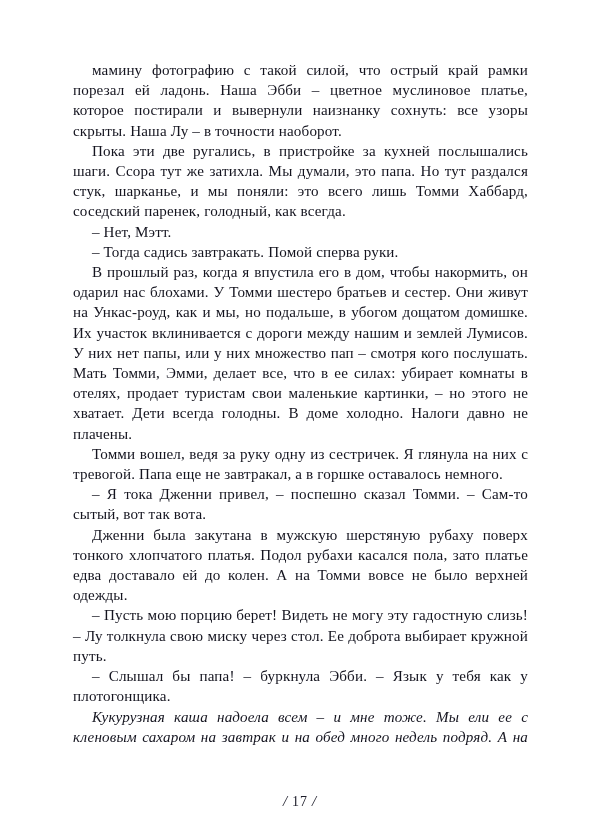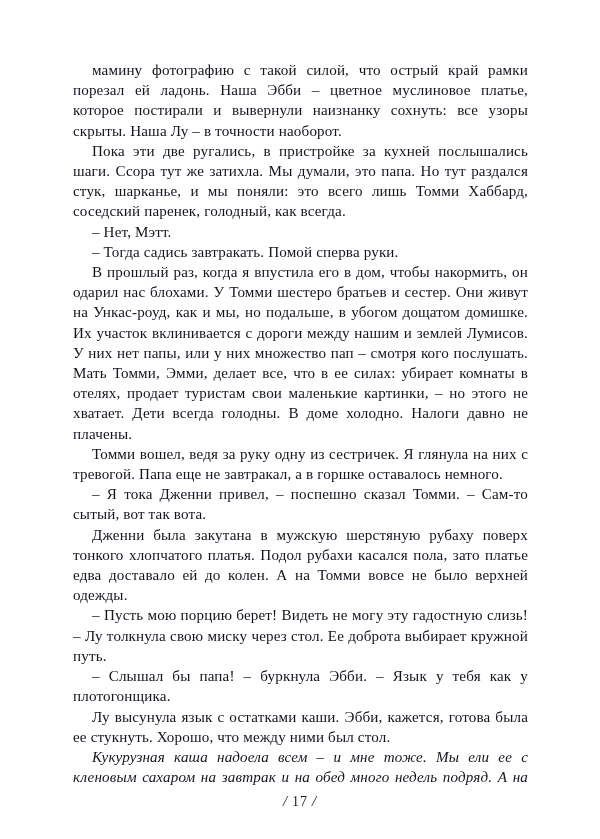--- a/index.html
+++ b/index.html
@@ -88,21 +88,20 @@
 
     <p class="para dialogue">– Я тока Дженни привел, – поспешно сказал Томми. – Сам-то сытый, вот так вота.</p>
 
     <p class="para">Дженни была закутана в мужскую шерстяную рубаху поверх тонкого хлопчатого платья. Подол рубахи касался пола, зато платье едва доставало ей до колен. А на Томми вовсе не было верхней одежды.</p>
 
 
     <p class="para dialogue">– Пусть мою порцию берет! Видеть не могу эту гадостную слизь! – Лу толкнула свою миску через стол. Ее доброта выбирает кружной путь.</p>
 
     <p class="para dialogue">– Слышал бы папа! – буркнула Эбби. – Язык у тебя как у плотогонщика.</p>
 
-    <p class="para">Лу высунула язык с остатками каши. Эбби, кажется, готова была ее стукнуть. Хорошо, что между ними был стол.</p>
 
     <p class="para last-line-stretch">Кукурузная каша надоела всем – и мне тоже. Мы ели ее с кленовым сахаром на завтрак и на обед много недель подряд. А на</p>
 
   </div>
 
   <div class="folio">
     <span class="slash">/</span><span class="num">17</span><span class="slash">/</span>
   </div>
 
 </div>

